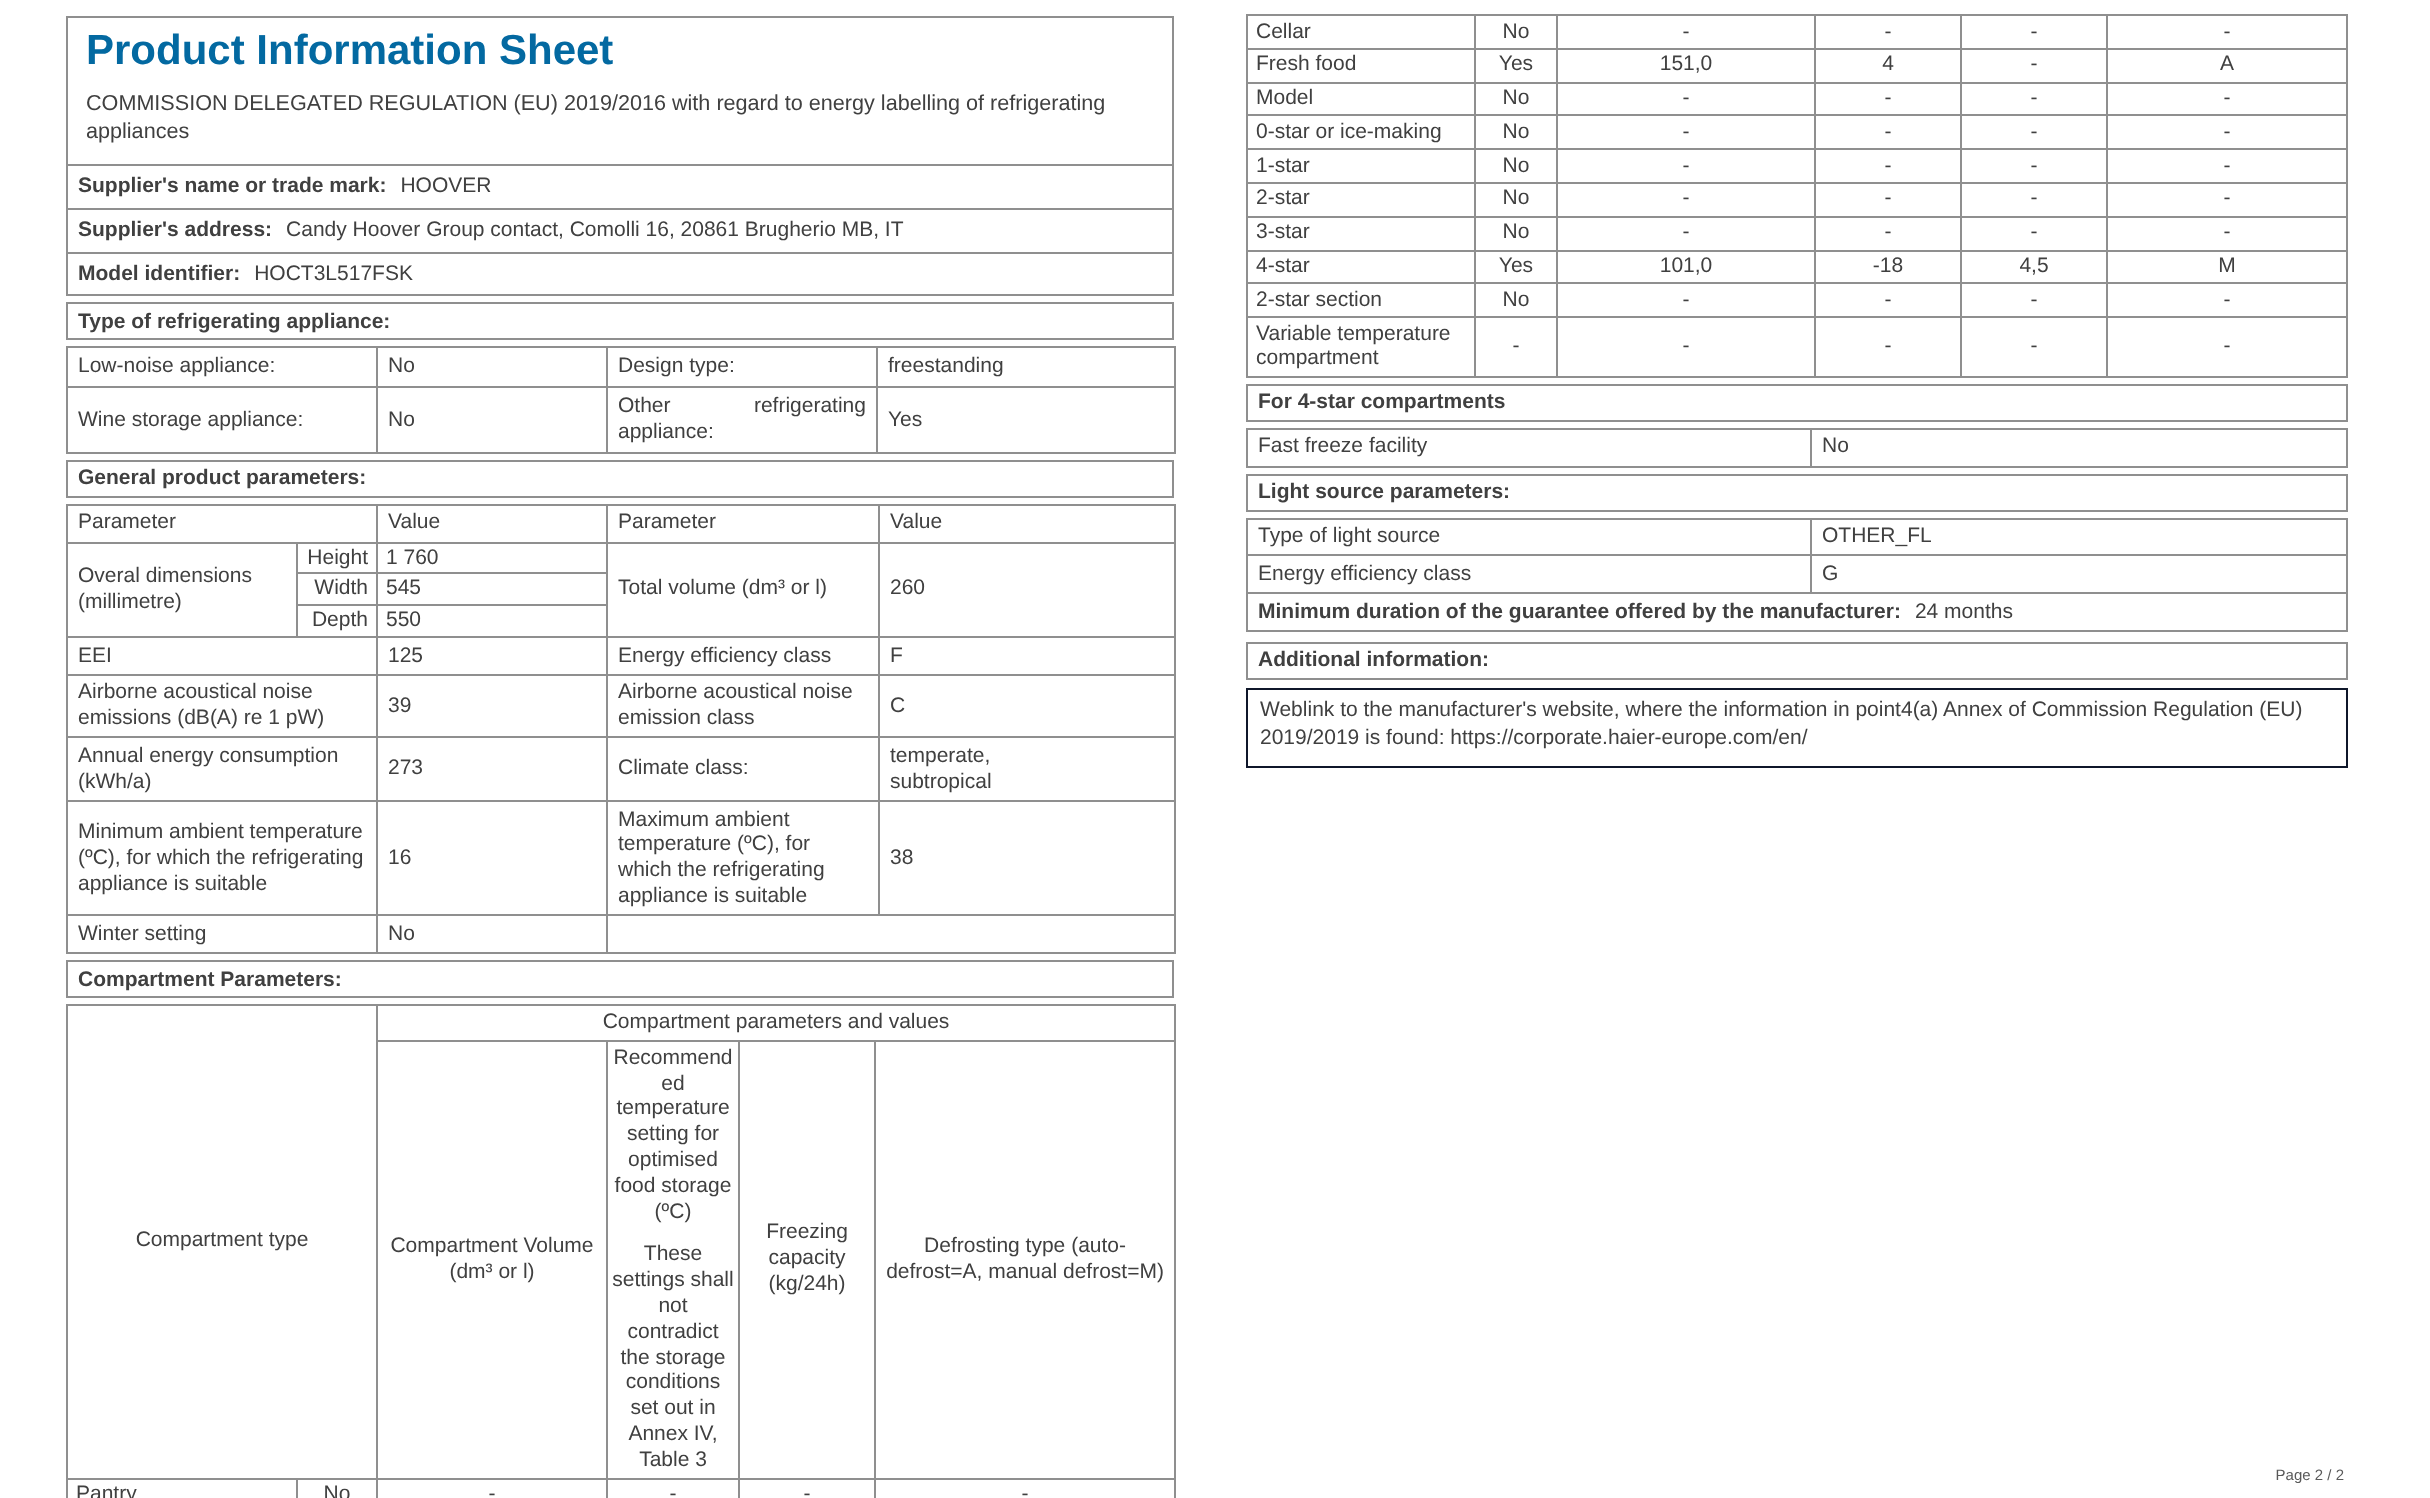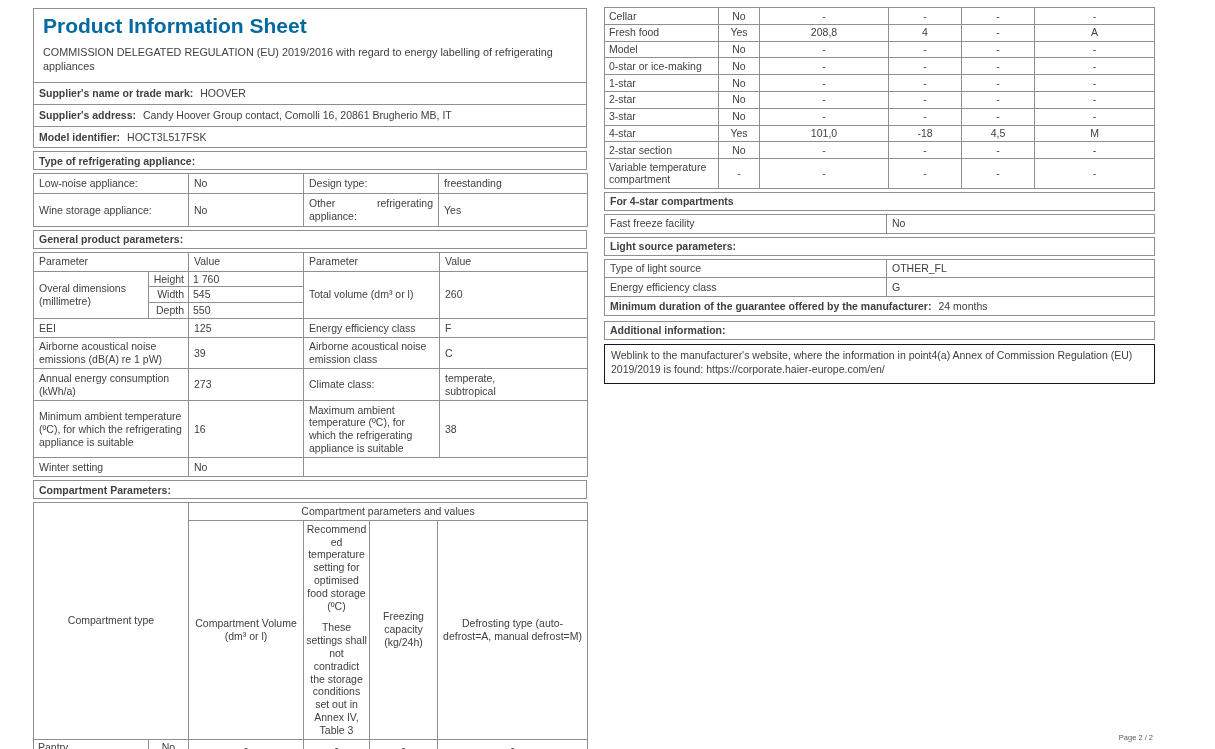--- a/index.html
+++ b/index.html
@@ -7,21 +7,21 @@
   body {
     width: 1215px; height: 749px;
     background: #ffffff;
     font-family: "Liberation Sans", sans-serif;
     color: #404040;
     position: relative;
     overflow: hidden;
   }
   .page { position: absolute; }
   #page1 { left: 33px; top: 8px; width: 554px; }
-  #page2 { left: 604px; top: 7px; width: 551px; height: 737px; }
+  #page2 { left: 623px; top: 7px; width: 551px; height: 737px; }
 
   table { border-collapse: collapse; width: 100%; table-layout: fixed; }
   td {
     border: 1px solid #8f8f8f;
     font-size: 10.5px;
     line-height: 1.22;
     padding: 2px 5px;
     vertical-align: middle;
     overflow: hidden;
     word-wrap: break-word;
@@ -276,21 +276,21 @@
           <td class="center">No</td>
           <td class="center">-</td>
           <td class="center">-</td>
           <td class="center">-</td>
           <td class="center">-</td>
         </tr>
 
         <tr>
           <td>Fresh food</td>
           <td class="center">Yes</td>
-          <td class="center">208,8</td>
+          <td class="center">151,0</td>
           <td class="center">4</td>
           <td class="center">-</td>
           <td class="center">A</td>
         </tr>
 
         <tr>
           <td>Model</td>
           <td class="center">No</td>
           <td class="center">-</td>
           <td class="center">-</td>

